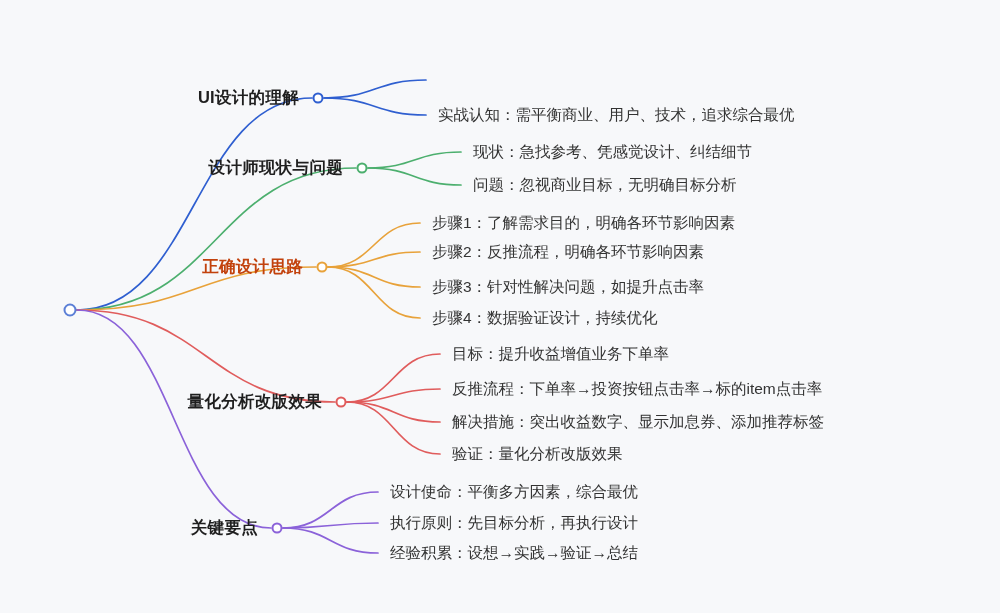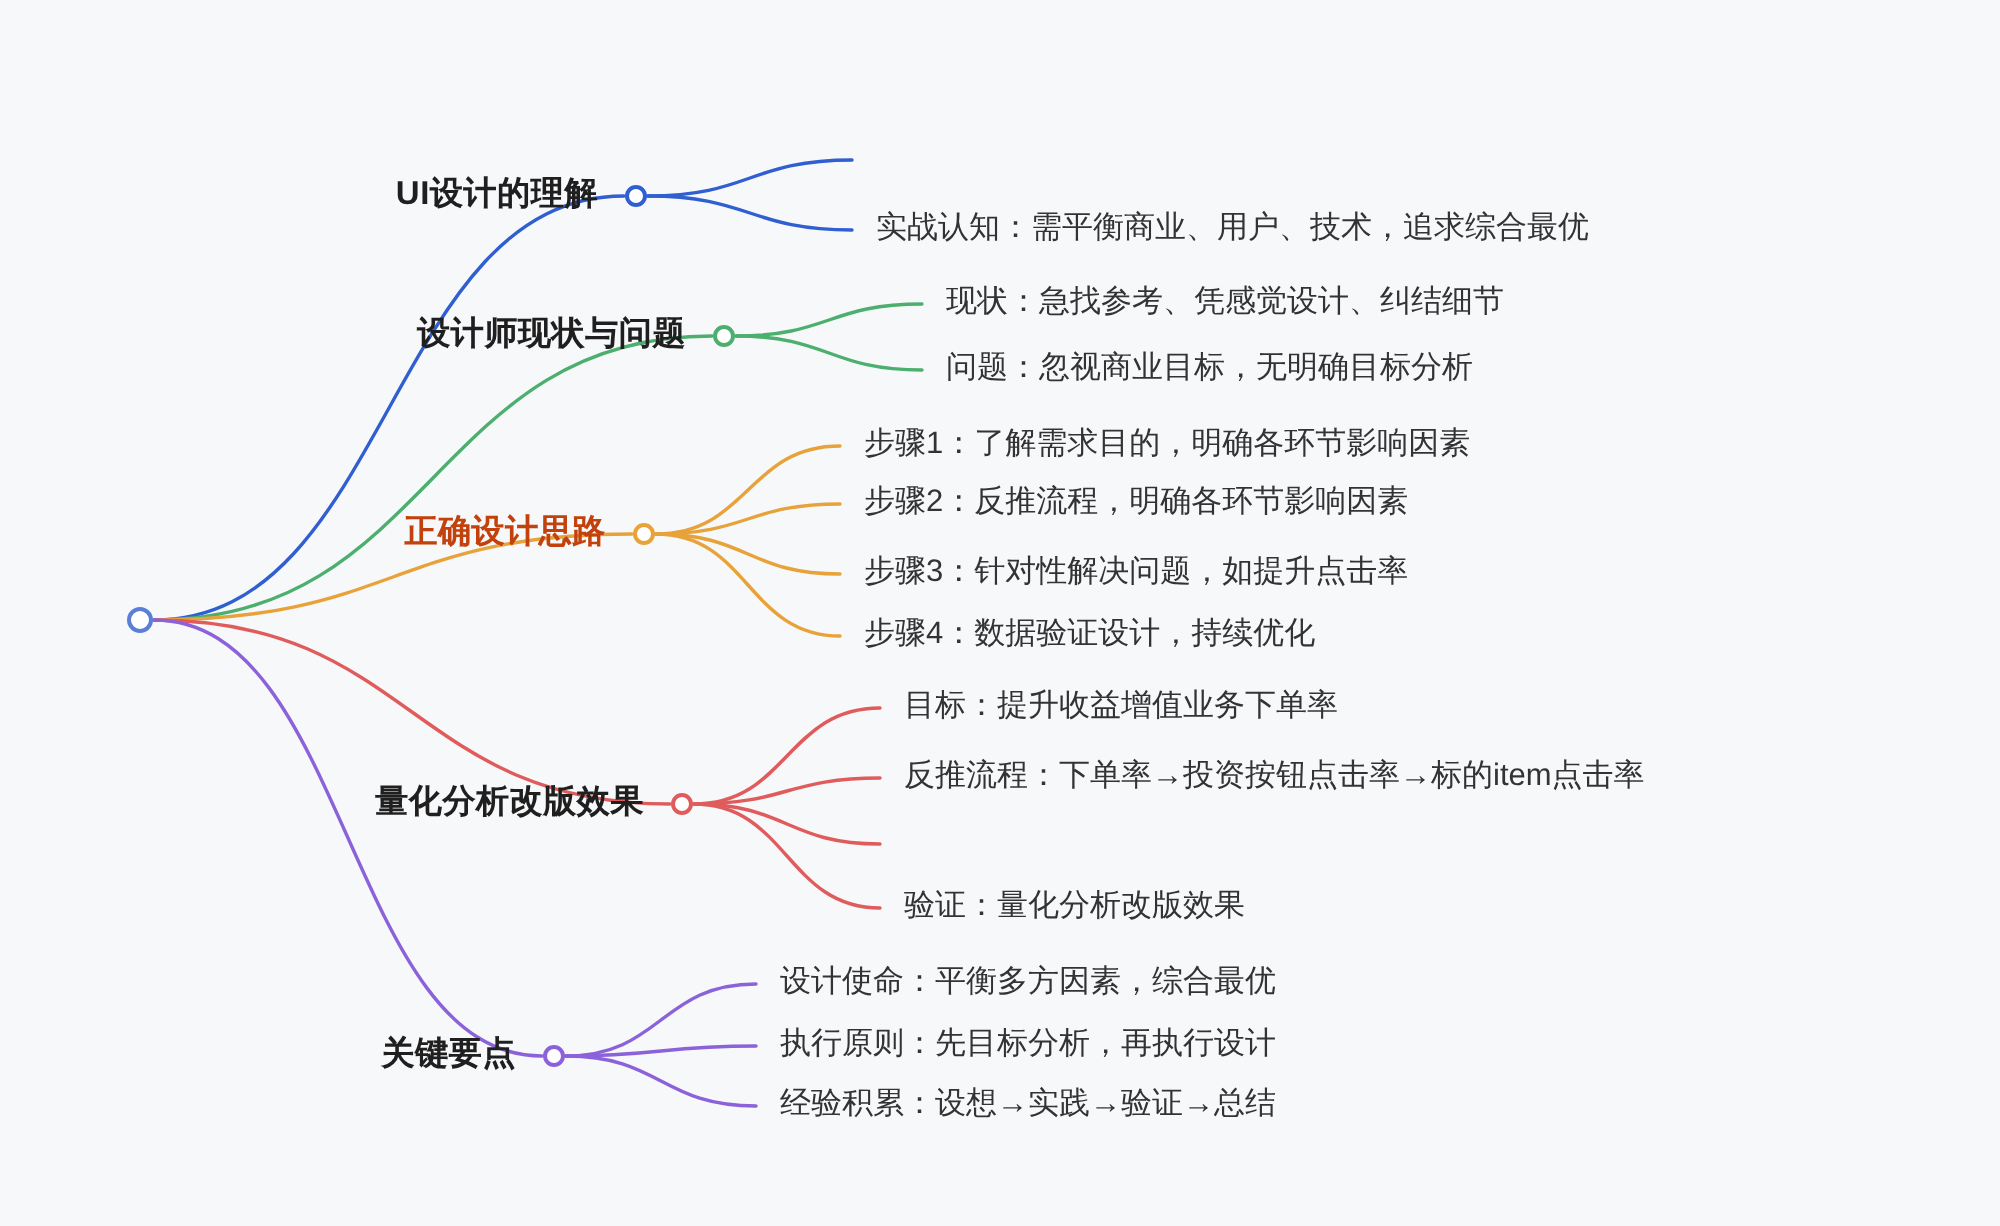--- a/index.html
+++ b/index.html
@@ -98,19 +98,20 @@
     <div class="dot" style="left: 322px; top: 267px; border-color: rgb(232, 162, 58);"></div>
     <div class="node branch-label" style="left: 313px; top: 267px; color: #c2410c;">正确设计思路</div>
     <div class="node leaf-label" style="left: 424px; top: 223px; color: rgb(51, 51, 51);">步骤1：了解需求目的，明确各环节影响因素</div>
     <div class="node leaf-label" style="left: 424px; top: 252px; color: rgb(51, 51, 51);">步骤2：反推流程，明确各环节影响因素</div>
     <div class="node leaf-label" style="left: 424px; top: 287px; color: rgb(51, 51, 51);">步骤3：针对性解决问题，如提升点击率</div>
     <div class="node leaf-label" style="left: 424px; top: 318px; color: rgb(51, 51, 51);">步骤4：数据验证设计，持续优化</div>
     <div class="dot" style="left: 341px; top: 402px; border-color: rgb(224, 92, 92);"></div>
     <div class="node branch-label" style="left: 332px; top: 402px; color: rgb(31, 31, 31);">量化分析改版效果</div>
     <div class="node leaf-label" style="left: 444px; top: 354px; color: rgb(51, 51, 51);">目标：提升收益增值业务下单率</div>
     <div class="node leaf-label" style="left: 444px; top: 389px; color: rgb(51, 51, 51);">反推流程：下单率→投资按钮点击率→标的item点击率</div>
+    <div class="node leaf-label" style="left: 444px; top: 422px; color: rgb(51, 51, 51);">解决措施：突出收益数字、显示加息券、添加推荐标签</div>
     <div class="node leaf-label" style="left: 444px; top: 454px; color: rgb(51, 51, 51);">验证：量化分析改版效果</div>
     <div class="dot" style="left: 277px; top: 528px; border-color: rgb(139, 98, 217);"></div>
     <div class="node branch-label" style="left: 268px; top: 528px; color: rgb(31, 31, 31);">关键要点</div>
     <div class="node leaf-label" style="left: 382px; top: 492px; color: rgb(51, 51, 51);">设计使命：平衡多方因素，综合最优</div>
     <div class="node leaf-label" style="left: 382px; top: 523px; color: rgb(51, 51, 51); text-align: center;">执行原则：先目标分析，再执行设计</div>
     <div class="node leaf-label" style="left: 382px; top: 553px; color: rgb(51, 51, 51);">经验积累：设想→实践→验证→总结</div>
   </div>
 
 </body></html>

